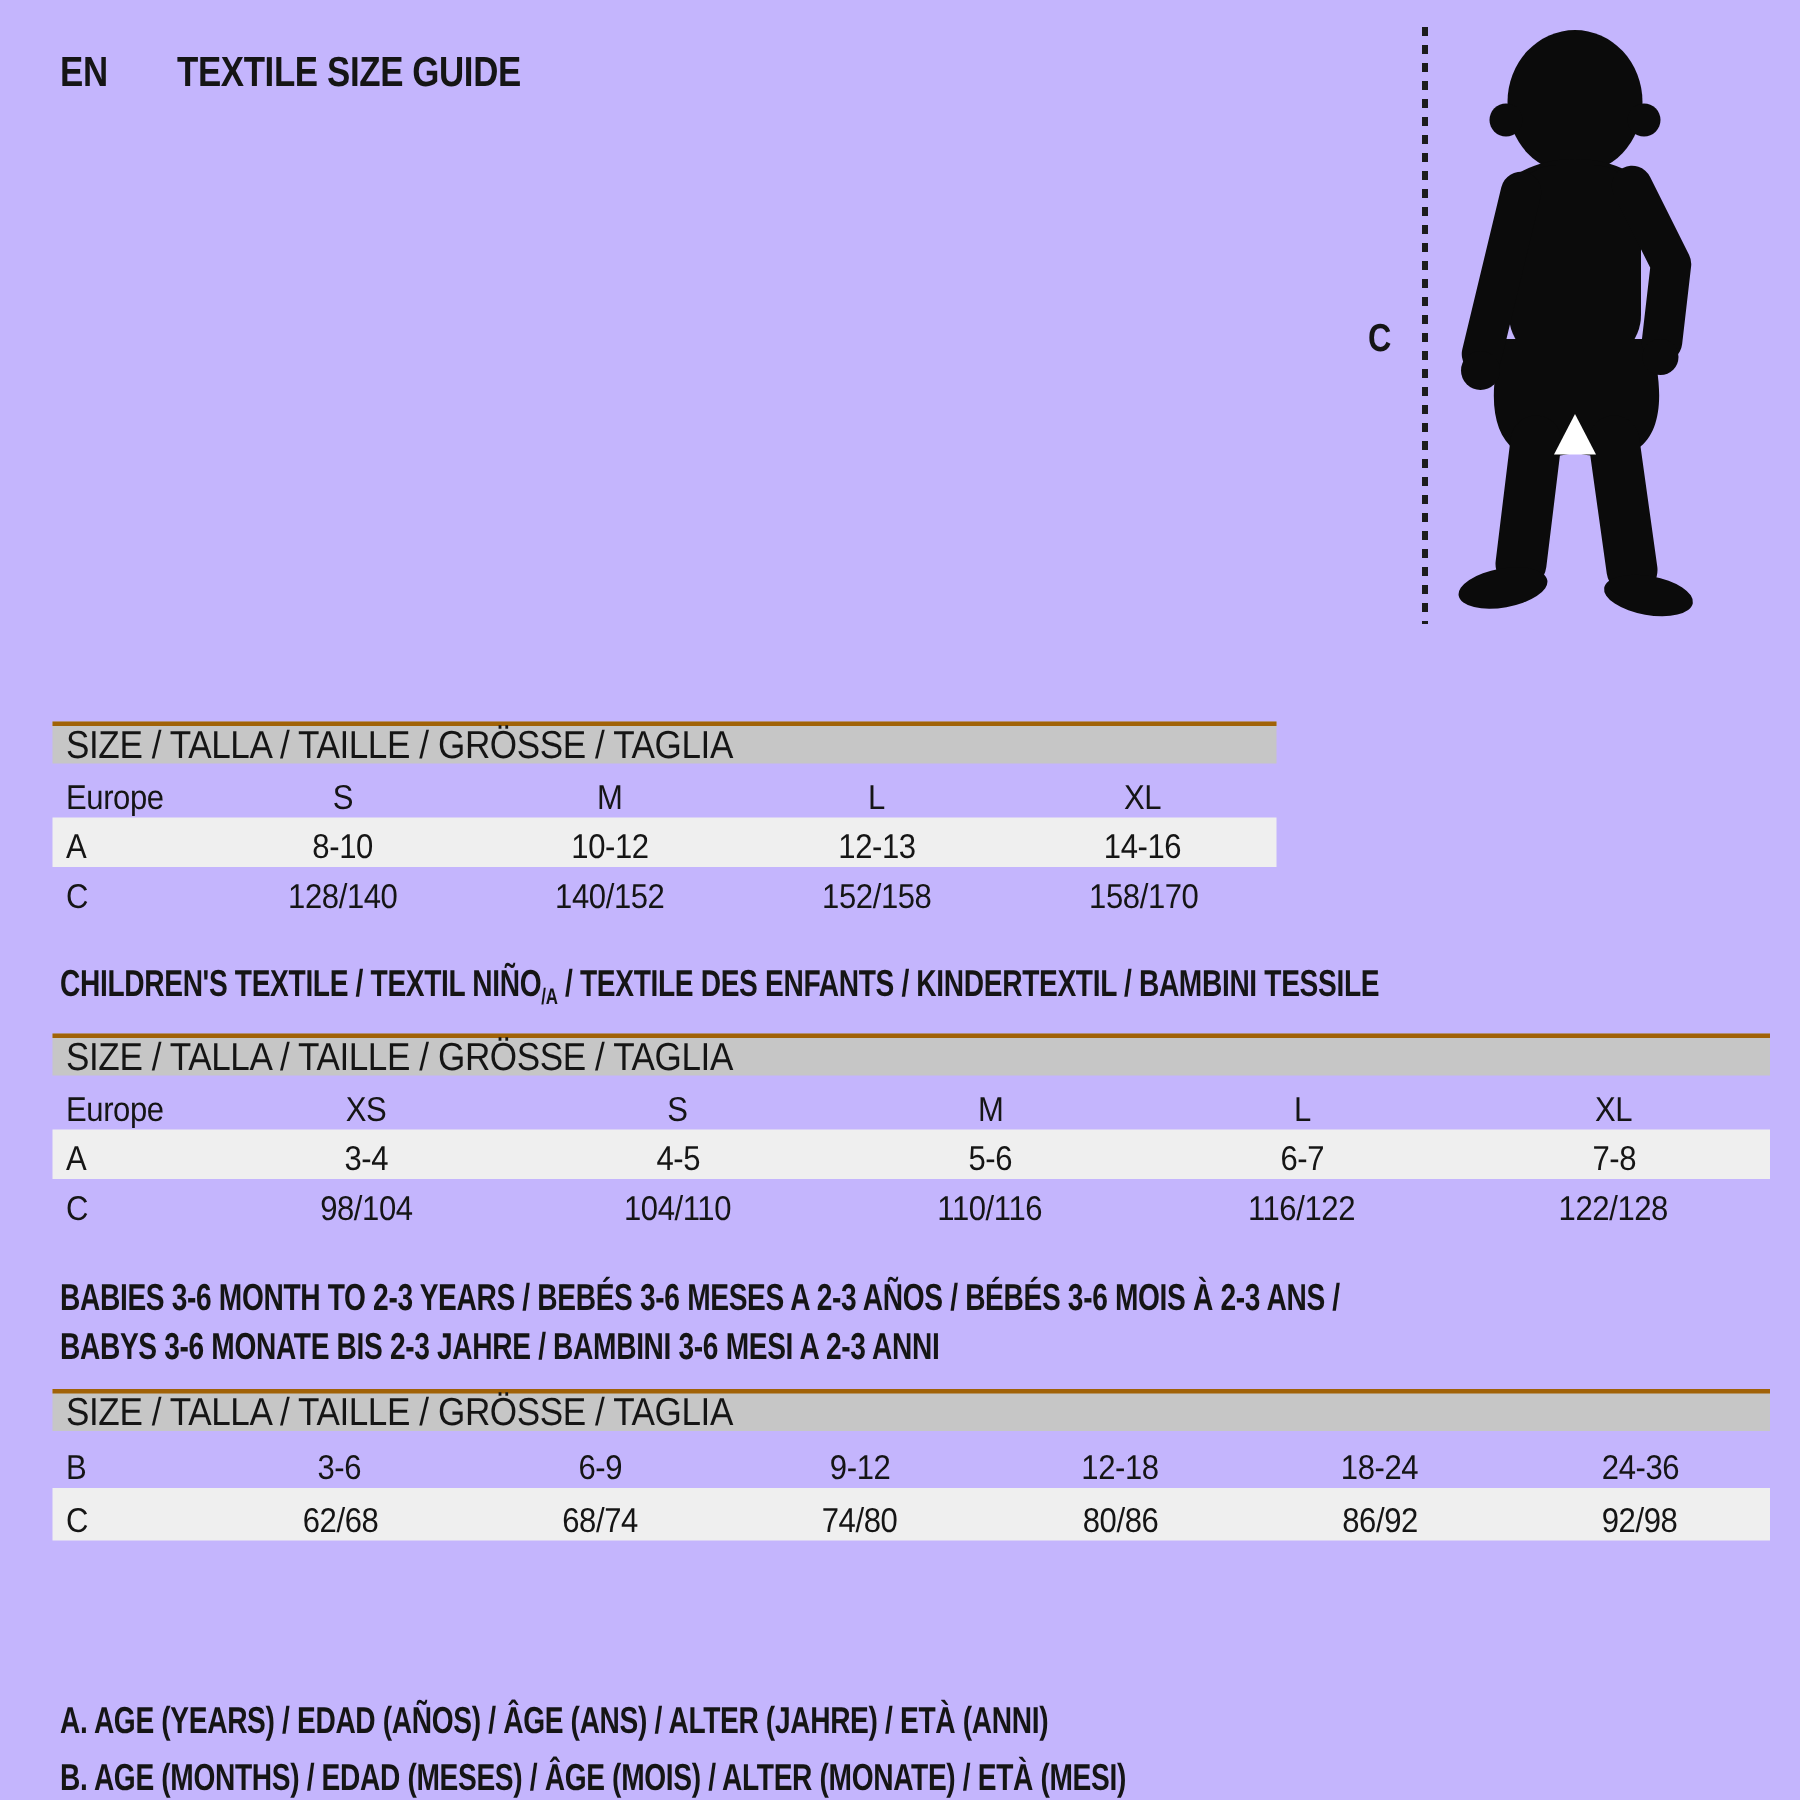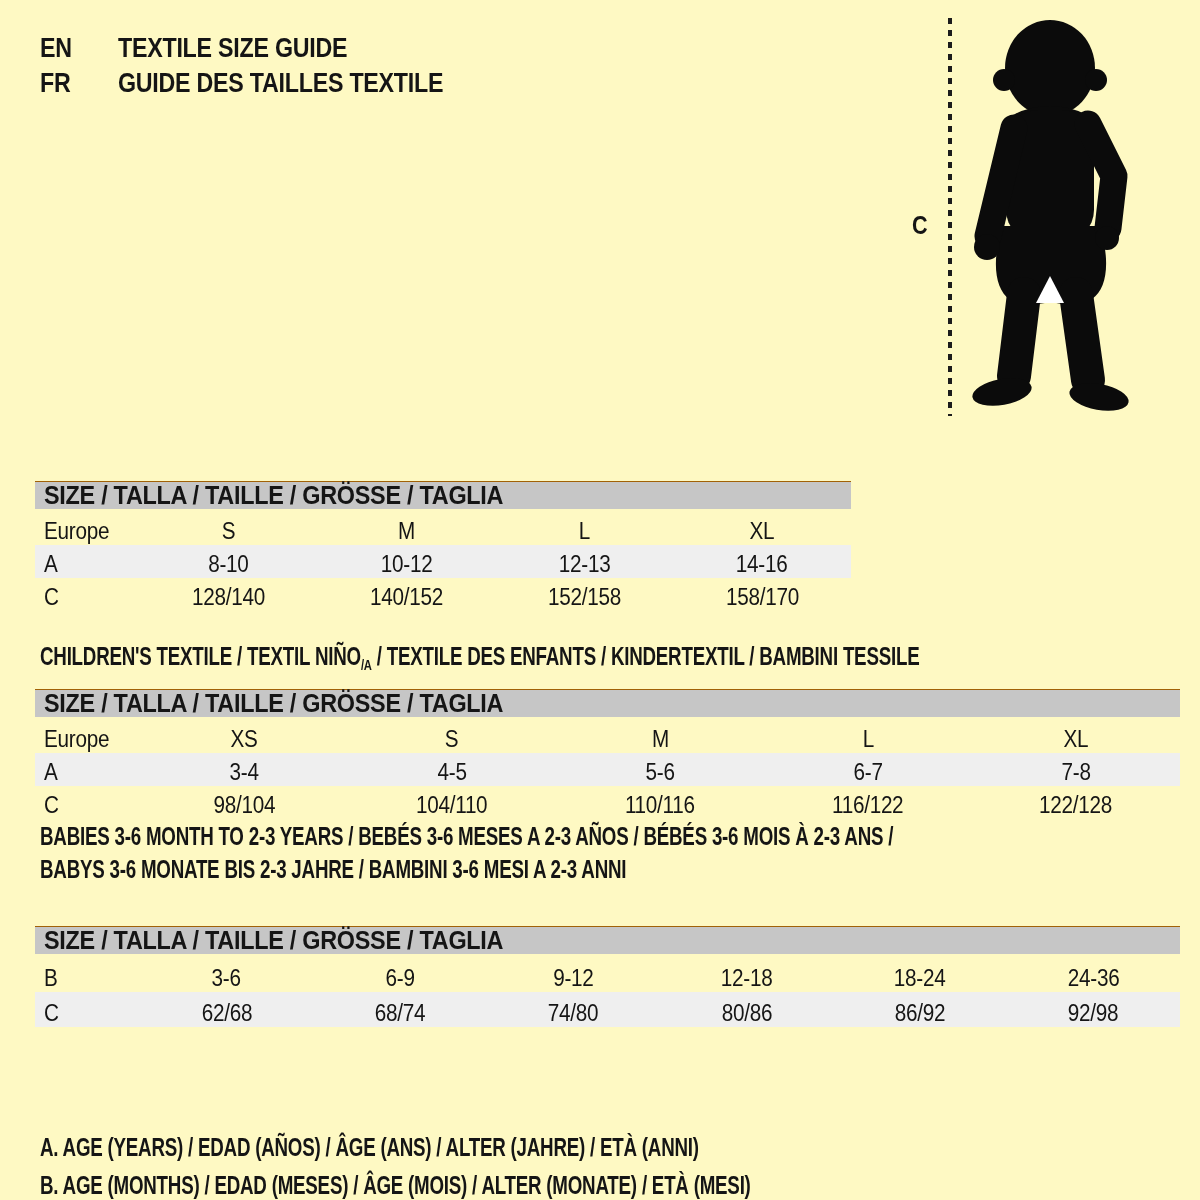--- a/index.html
+++ b/index.html
@@ -1,21 +1,21 @@
 <!DOCTYPE html>
 <html><head>
 <meta charset="utf-8">
 <style>
   * { margin:0; padding:0; box-sizing:border-box; }
   html,body { background:#ffffff; }
   body {
     width:1200px; height:1200px; position:relative; overflow:hidden;
     font-family:"Liberation Sans", sans-serif; color:#151515;
   }
-  .page { position:absolute; inset:0; background:#fef9c3; }
+  .page { position:absolute; inset:0; background:#c4b5fd; }
 
   
   .cx { display:inline-block; white-space:nowrap; letter-spacing:-0.3px; }
   .c83 { transform:scaleX(.83); transform-origin:0 50%; }
   .c75 { transform:scaleX(.75); transform-origin:0 50%; }
   .c90 { transform:scaleX(.90); transform-origin:0 50%; }
   .ctr { transform-origin:50% 50%; }
 
   
   .lang-header { position:absolute; left:40px; top:30px; }
@@ -30,47 +30,43 @@
   .measure-label { position:absolute; left:912px; top:210px; font-size:26px; font-weight:700; }
   .toddler { position:absolute; left:958px; top:16px; }
 
   
   .sec-title { position:absolute; left:40px; font-size:25px; font-weight:700; line-height:30px; }
   .sub-a { font-size:15px; vertical-align:-5px; }
 
   
   .tbl { position:absolute; left:35px; }
   .size-bar {
-    height:28px; background:#c6c6c6; border-top:1px solid #a16207;
+    height:28px; background:#c6c6c6; border-top:3px solid #a16207;
     display:flex; align-items:center; padding-left:9px;
-    font-weight:700; font-size:26px; margin-bottom:3px;
+    font-weight:400; font-size:26px; margin-bottom:3px;
   }
   .trow { display:flex; align-items:flex-end; height:33px; font-size:23px; }
   .trow.shaded { background:#efefef; }
   .trow.tall { height:35px; }
   .tlabel { flex:0 0 105px; padding-left:9px; }
   .tcell { flex:1; text-align:center; }
 
   
   .legend { position:absolute; left:40px; top:1129px; }
   .legend-line { height:37.5px; display:flex; align-items:center; font-size:25px; font-weight:700; }
 </style>
 </head>
 <body>
 
 <div class="page">
 
   <div class="lang-header">
     <div class="lang-row">
       <span class="lang-code"><span class="cx c83">EN</span></span>
       <span class="cx c83">TEXTILE SIZE GUIDE</span>
-    </div>
-    <div class="lang-row">
-      <span class="lang-code"><span class="cx c83">FR</span></span>
-      <span class="cx c83">GUIDE DES TAILLES TEXTILE</span>
     </div>
   </div>
 
   <div class="measure-line"></div>
   <div class="measure-label"><span class="cx c83">C</span></div>
   <svg class="toddler" width="184" height="402" viewBox="0 0 184 402" aria-hidden="true">
     <g fill="#0b0b0b" stroke="none">
       <ellipse cx="92" cy="52" rx="45" ry="48"></ellipse>
       <circle cx="46" cy="64" r="11"></circle>
       <circle cx="138" cy="64" r="11"></circle>
@@ -146,21 +142,21 @@
     <div class="trow">
       <span class="tlabel"><span class="cx c90">C</span></span>
       <span class="tcell"><span class="cx c90 ctr">98/104</span></span>
       <span class="tcell"><span class="cx c90 ctr">104/110</span></span>
       <span class="tcell"><span class="cx c90 ctr">110/116</span></span>
       <span class="tcell"><span class="cx c90 ctr">116/122</span></span>
       <span class="tcell"><span class="cx c90 ctr">122/128</span></span>
     </div>
   </div>
 
-  <div class="sec-title" style="top:821px;">
+  <div class="sec-title" style="top:850px;">
     <div style="height:33px;"><span class="cx c75">BABIES 3-6 MONTH TO 2-3 YEARS / BEBÉS 3-6 MESES A 2-3 AÑOS / BÉBÉS 3-6 MOIS À 2-3 ANS /</span></div>
     <div style="height:33px;"><span class="cx c75">BABYS 3-6 MONATE BIS 2-3 JAHRE / BAMBINI 3-6 MESI A 2-3 ANNI</span></div>
   </div>
   <div class="tbl" style="top:926px; width:1145px;">
     <div class="size-bar">
       <span class="cx c90">SIZE / TALLA / TAILLE / GRÖSSE / TAGLIA</span>
     </div>
     <div class="trow tall">
       <span class="tlabel"><span class="cx c90">B</span></span>
       <span class="tcell"><span class="cx c90 ctr">3-6</span></span>

